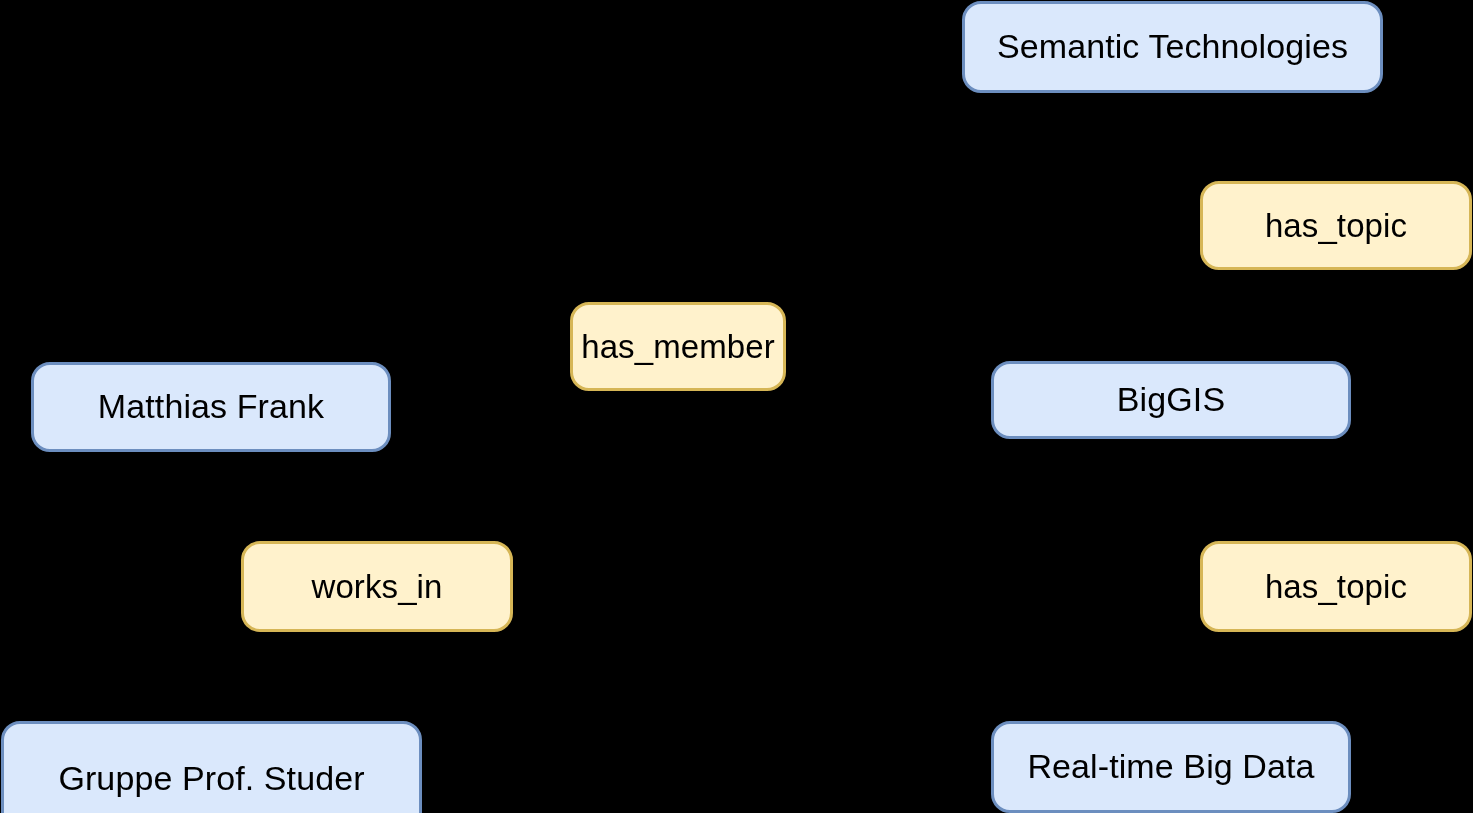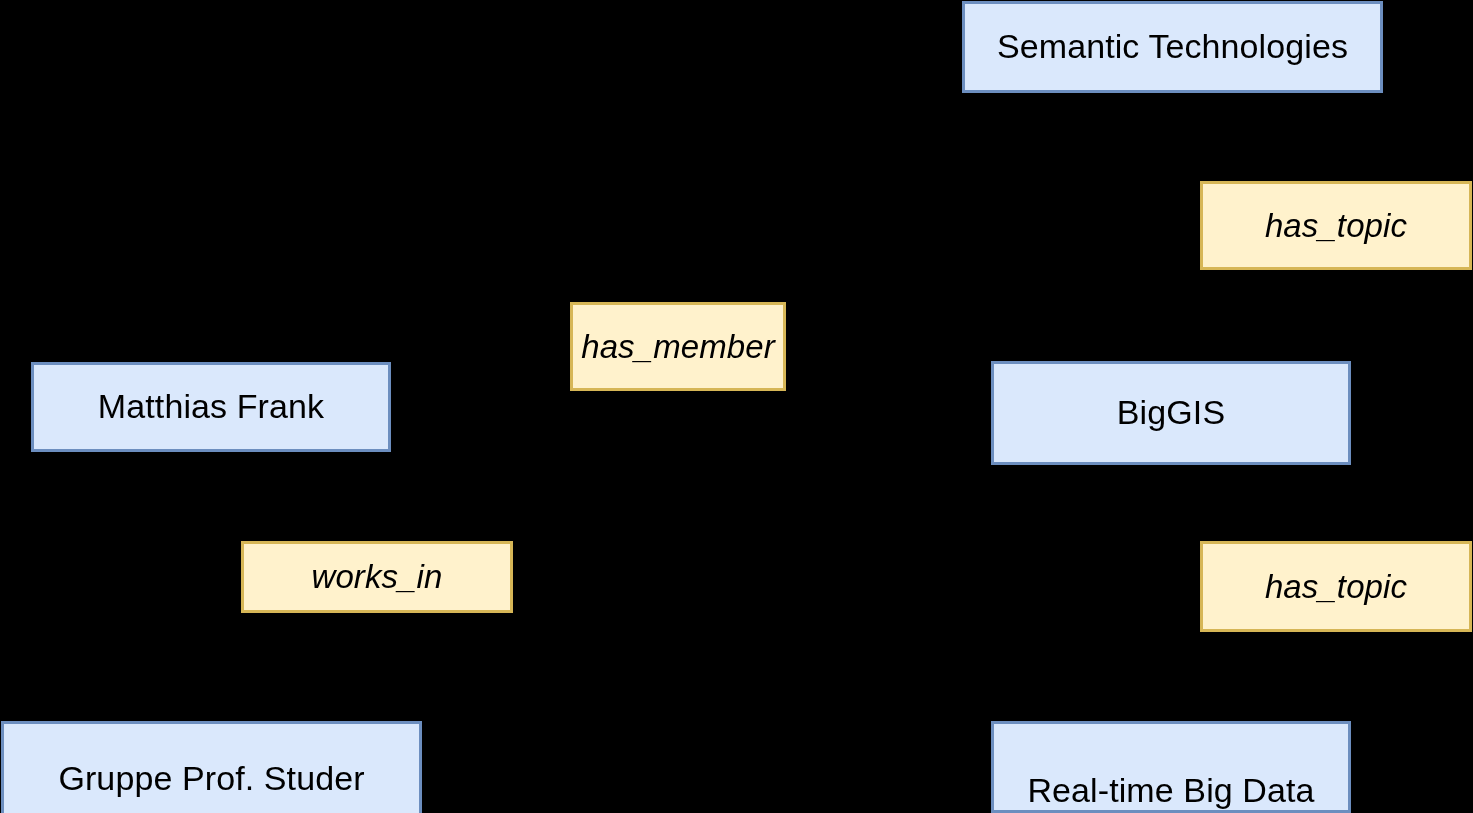--- a/index.html
+++ b/index.html
@@ -32,33 +32,33 @@
     position: absolute;
     box-sizing: border-box;
     display: flex;
     align-items: center;
     justify-content: center;
     text-align: center;
     line-height: 1.15;
     letter-spacing: 0.1px;
     white-space: nowrap;
     overflow: visible;
+    border-radius: 19px;
   }
   .node-entity {
     background: #dae8fc;
     border: 3px solid #6c8ebf;
     color: #000000;
     font-size: 34px;
   }
   .node-relation {
     background: #fff2cc;
     border: 3px solid #d6b656;
     color: #000000;
     font-size: 33px;
-    font-style: italic;
   }
   .node-label {
     display: block;
     padding: 0 6px;
   }
 </style>
 </head>
 <body>
 
 <div id="canvas">
@@ -80,30 +80,30 @@
       </div>
       <div class="node node-relation" style="left: 1200px; top: 181px; width: 272px; height: 89px;">
         <span class="node-label">has_topic</span>
       </div>
       <div class="node node-relation" style="left: 570px; top: 302px; width: 216px; height: 89px;">
         <span class="node-label">has_member</span>
       </div>
       <div class="node node-entity" style="left: 31px; top: 362px; width: 360px; height: 90px;">
         <span class="node-label">Matthias Frank</span>
       </div>
-      <div class="node node-entity" style="left: 991px; top: 361px; width: 360px; height: 104px;">
+      <div class="node node-entity" style="left: 991px; top: 361px; width: 360px; height: 78px;">
         <span class="node-label">BigGIS</span>
       </div>
-      <div class="node node-relation" style="left: 241px; top: 541px; width: 272px; height: 72px;">
+      <div class="node node-relation" style="left: 241px; top: 541px; width: 272px; height: 91px;">
         <span class="node-label">works_in</span>
       </div>
       <div class="node node-relation" style="left: 1200px; top: 541px; width: 272px; height: 91px;">
         <span class="node-label">has_topic</span>
       </div>
       <div class="node node-entity" style="left: 1px; top: 721px; width: 421px; height: 116px;">
         <span class="node-label">Gruppe Prof. Studer</span>
       </div>
-      <div class="node node-entity" style="left: 991px; top: 721px; width: 360px; height: 92px; align-items: flex-end;">
+      <div class="node node-entity" style="left: 991px; top: 721px; width: 360px; height: 92px;">
         <span class="node-label">Real-time Big Data</span>
       </div>
     </div>
 
 </div>
 
 </body></html>

